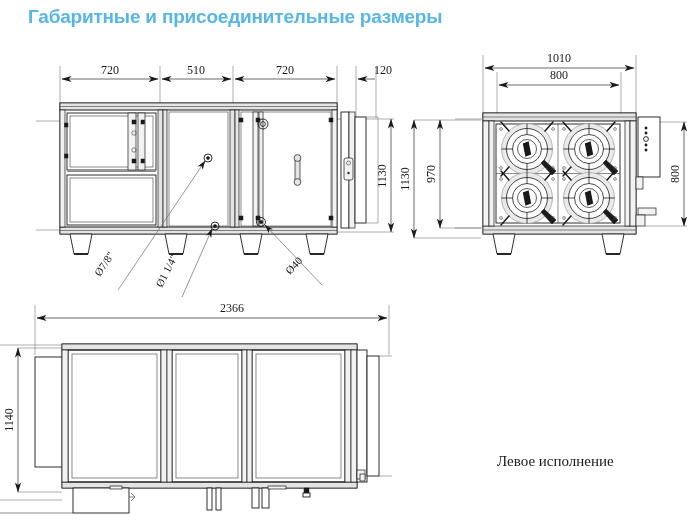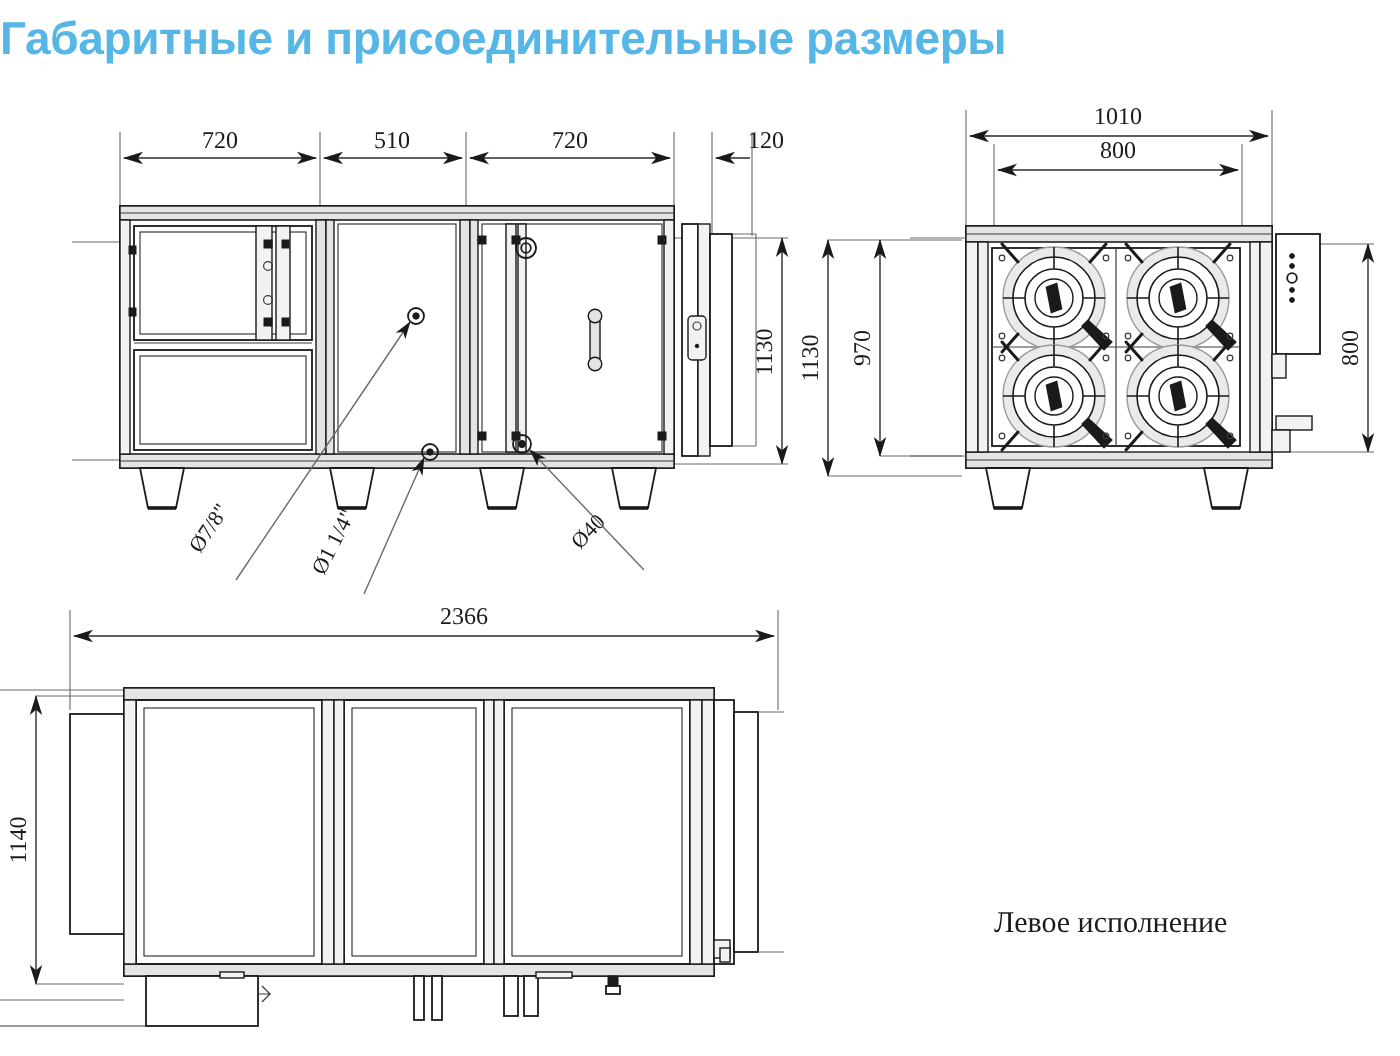--- a/index.html
+++ b/index.html
@@ -11,25 +11,25 @@
   body {
     width: 700px;
     height: 528px;
     position: relative;
     overflow: hidden;
     font-family: "Liberation Sans", sans-serif;
   }
 
   #page-title {
     position: absolute;
-    left: 0;
+    left: 28px;
     top: 6px;
     font-family: "Liberation Sans", sans-serif;
     font-weight: bold;
-    font-size: 23px;
+    font-size: 19px;
     letter-spacing: -0.2px;
     color: #56b6e6;
     white-space: nowrap;
   }
 
   #drawing-canvas {
     position: absolute;
     left: 0;
     top: 0;
     width: 700px;

